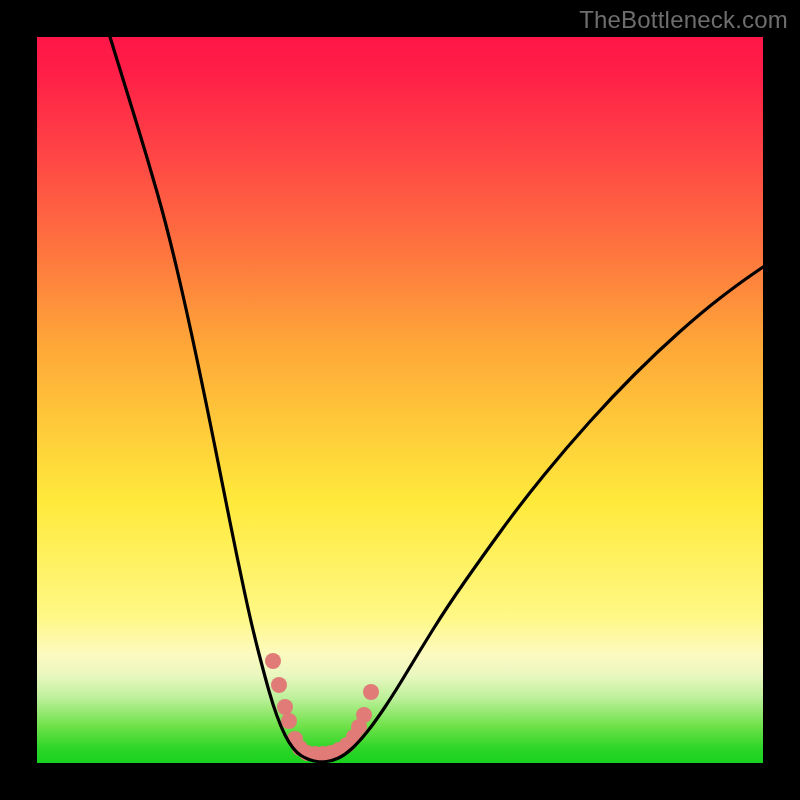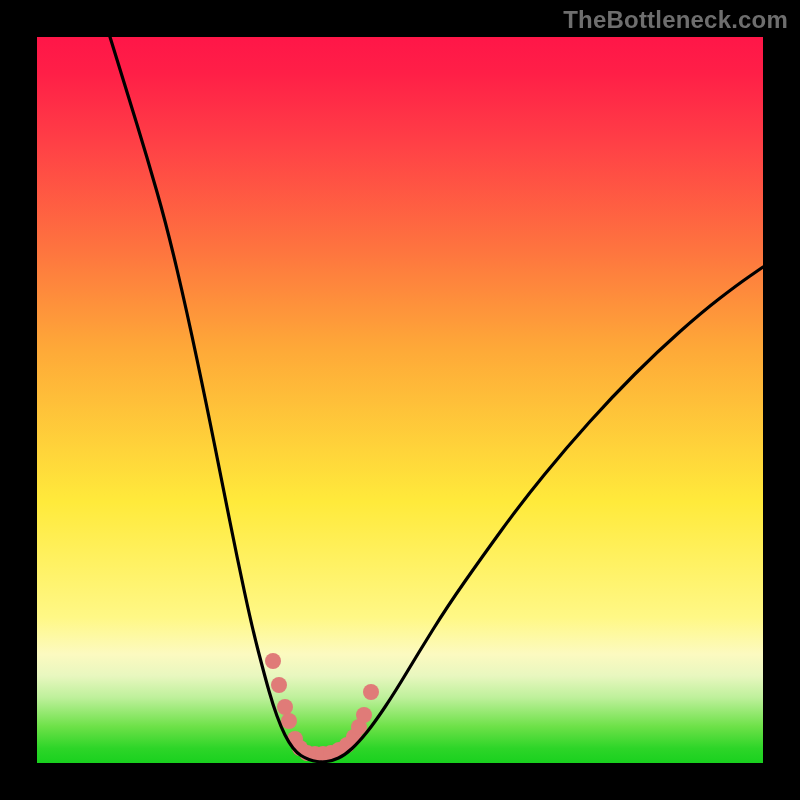--- a/index.html
+++ b/index.html
@@ -42,21 +42,21 @@
       #2dd528 98%,
       #19d11e 100%
     );
   }
   .watermark {
     position: absolute;
     top: 6px;
     right: 12px;
     color: #6e6e6e;
     font-size: 24px;
-    font-weight: 700;
+    font-weight: 400;
     letter-spacing: 0.2px;
   }
   svg.curves {
     position: absolute;
     left: 37px;
     top: 37px;
     width: 726px;
     height: 726px;
     overflow: visible;
   }

